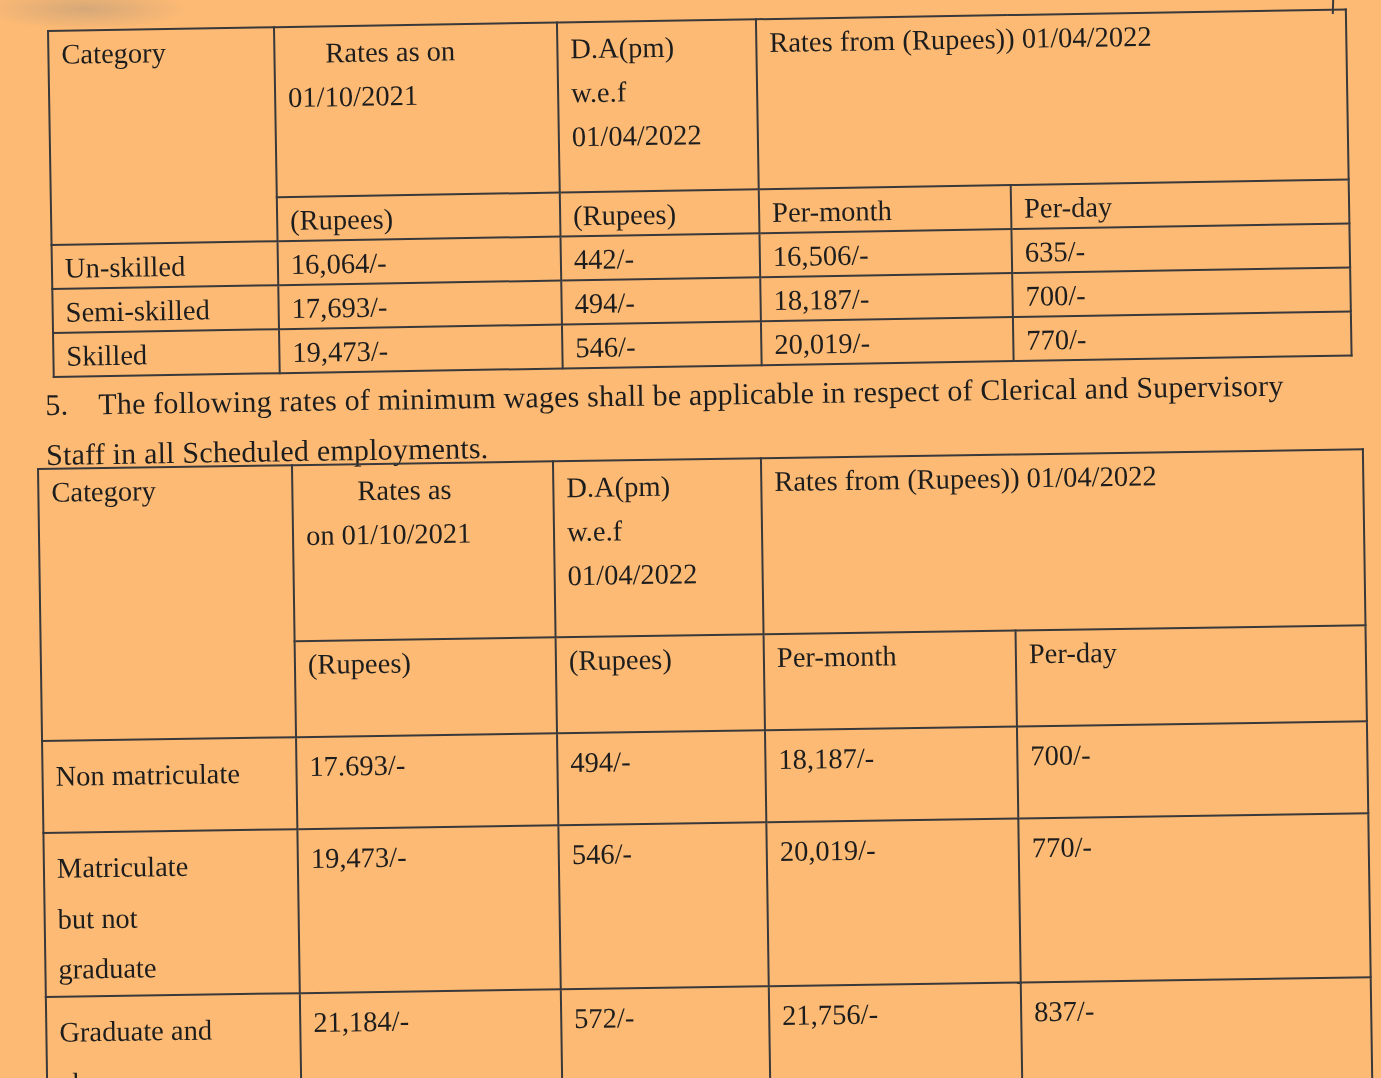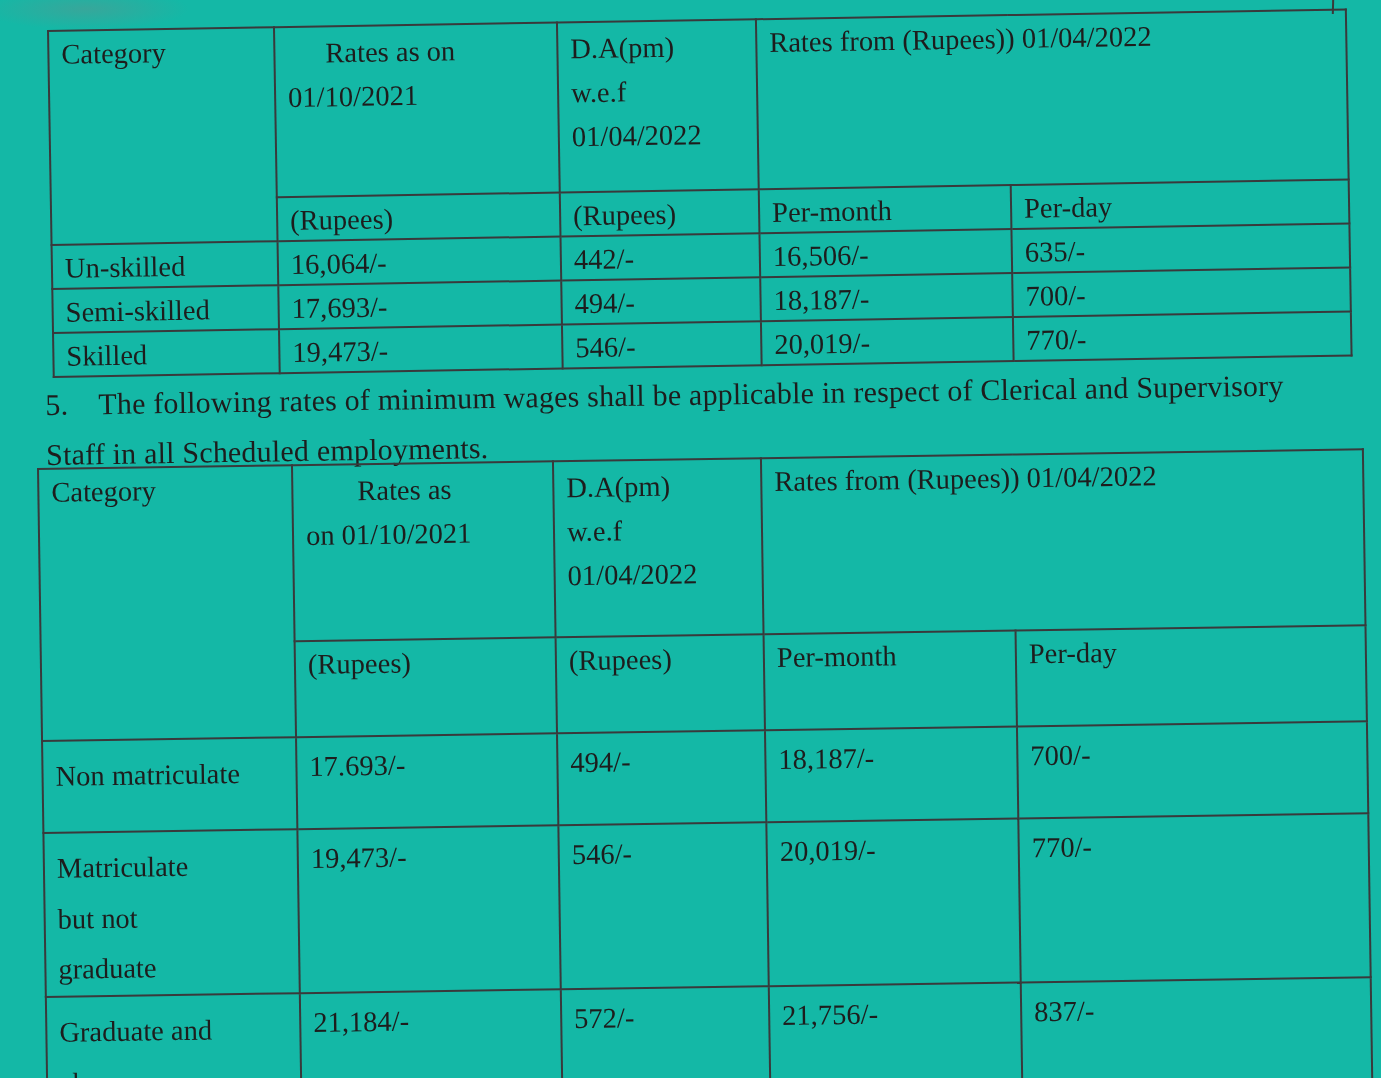--- a/index.html
+++ b/index.html
@@ -4,21 +4,21 @@
 <style>
   html, body {
     margin: 0;
     padding: 0;
     background: #ffffff;
   }
   .page {
     position: relative;
     width: 1381px;
     height: 1078px;
-    background: #14b8a6;
+    background: #fdba74;
     overflow: hidden;
     font-family: "Liberation Serif", "DejaVu Serif", serif;
     color: #1d1d1d;
   }
   
   .smudge {
     position: absolute; left: 0; top: 0; width: 190px; height: 30px;
     background: radial-gradient(ellipse at 45% 30%, rgba(130,130,130,0.32), rgba(255,255,255,0) 70%);
     pointer-events: none;
   }

